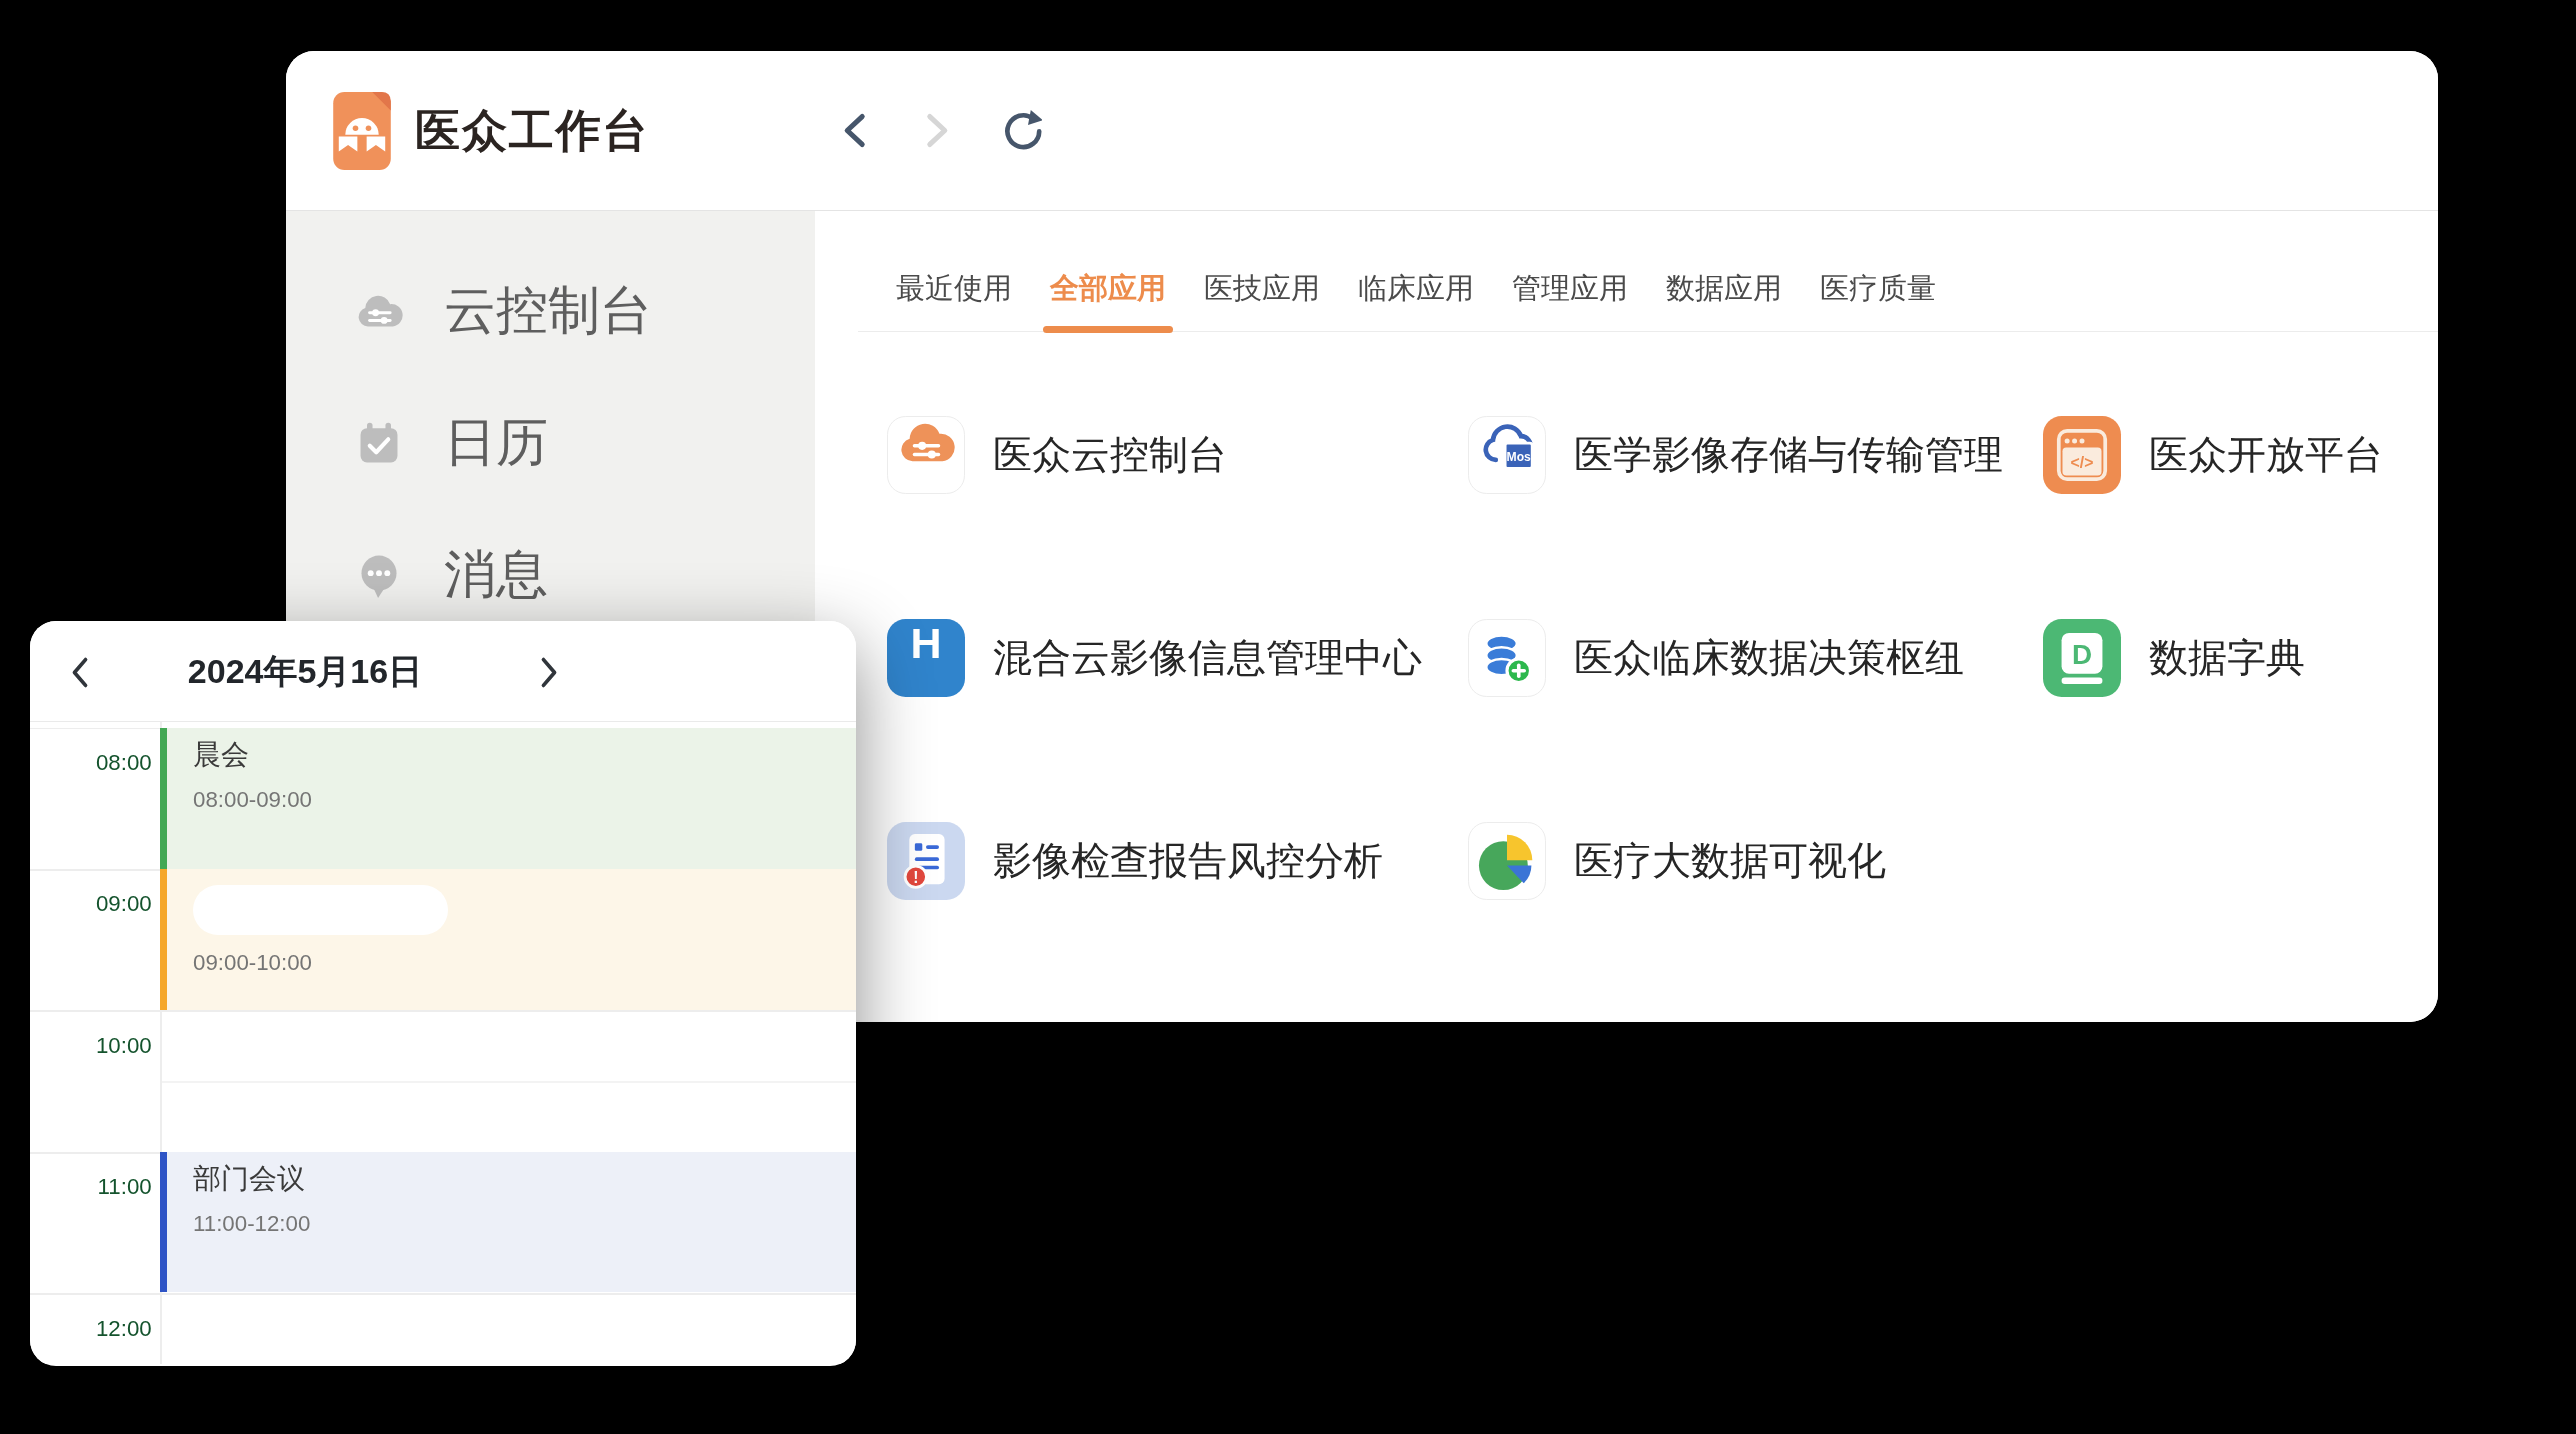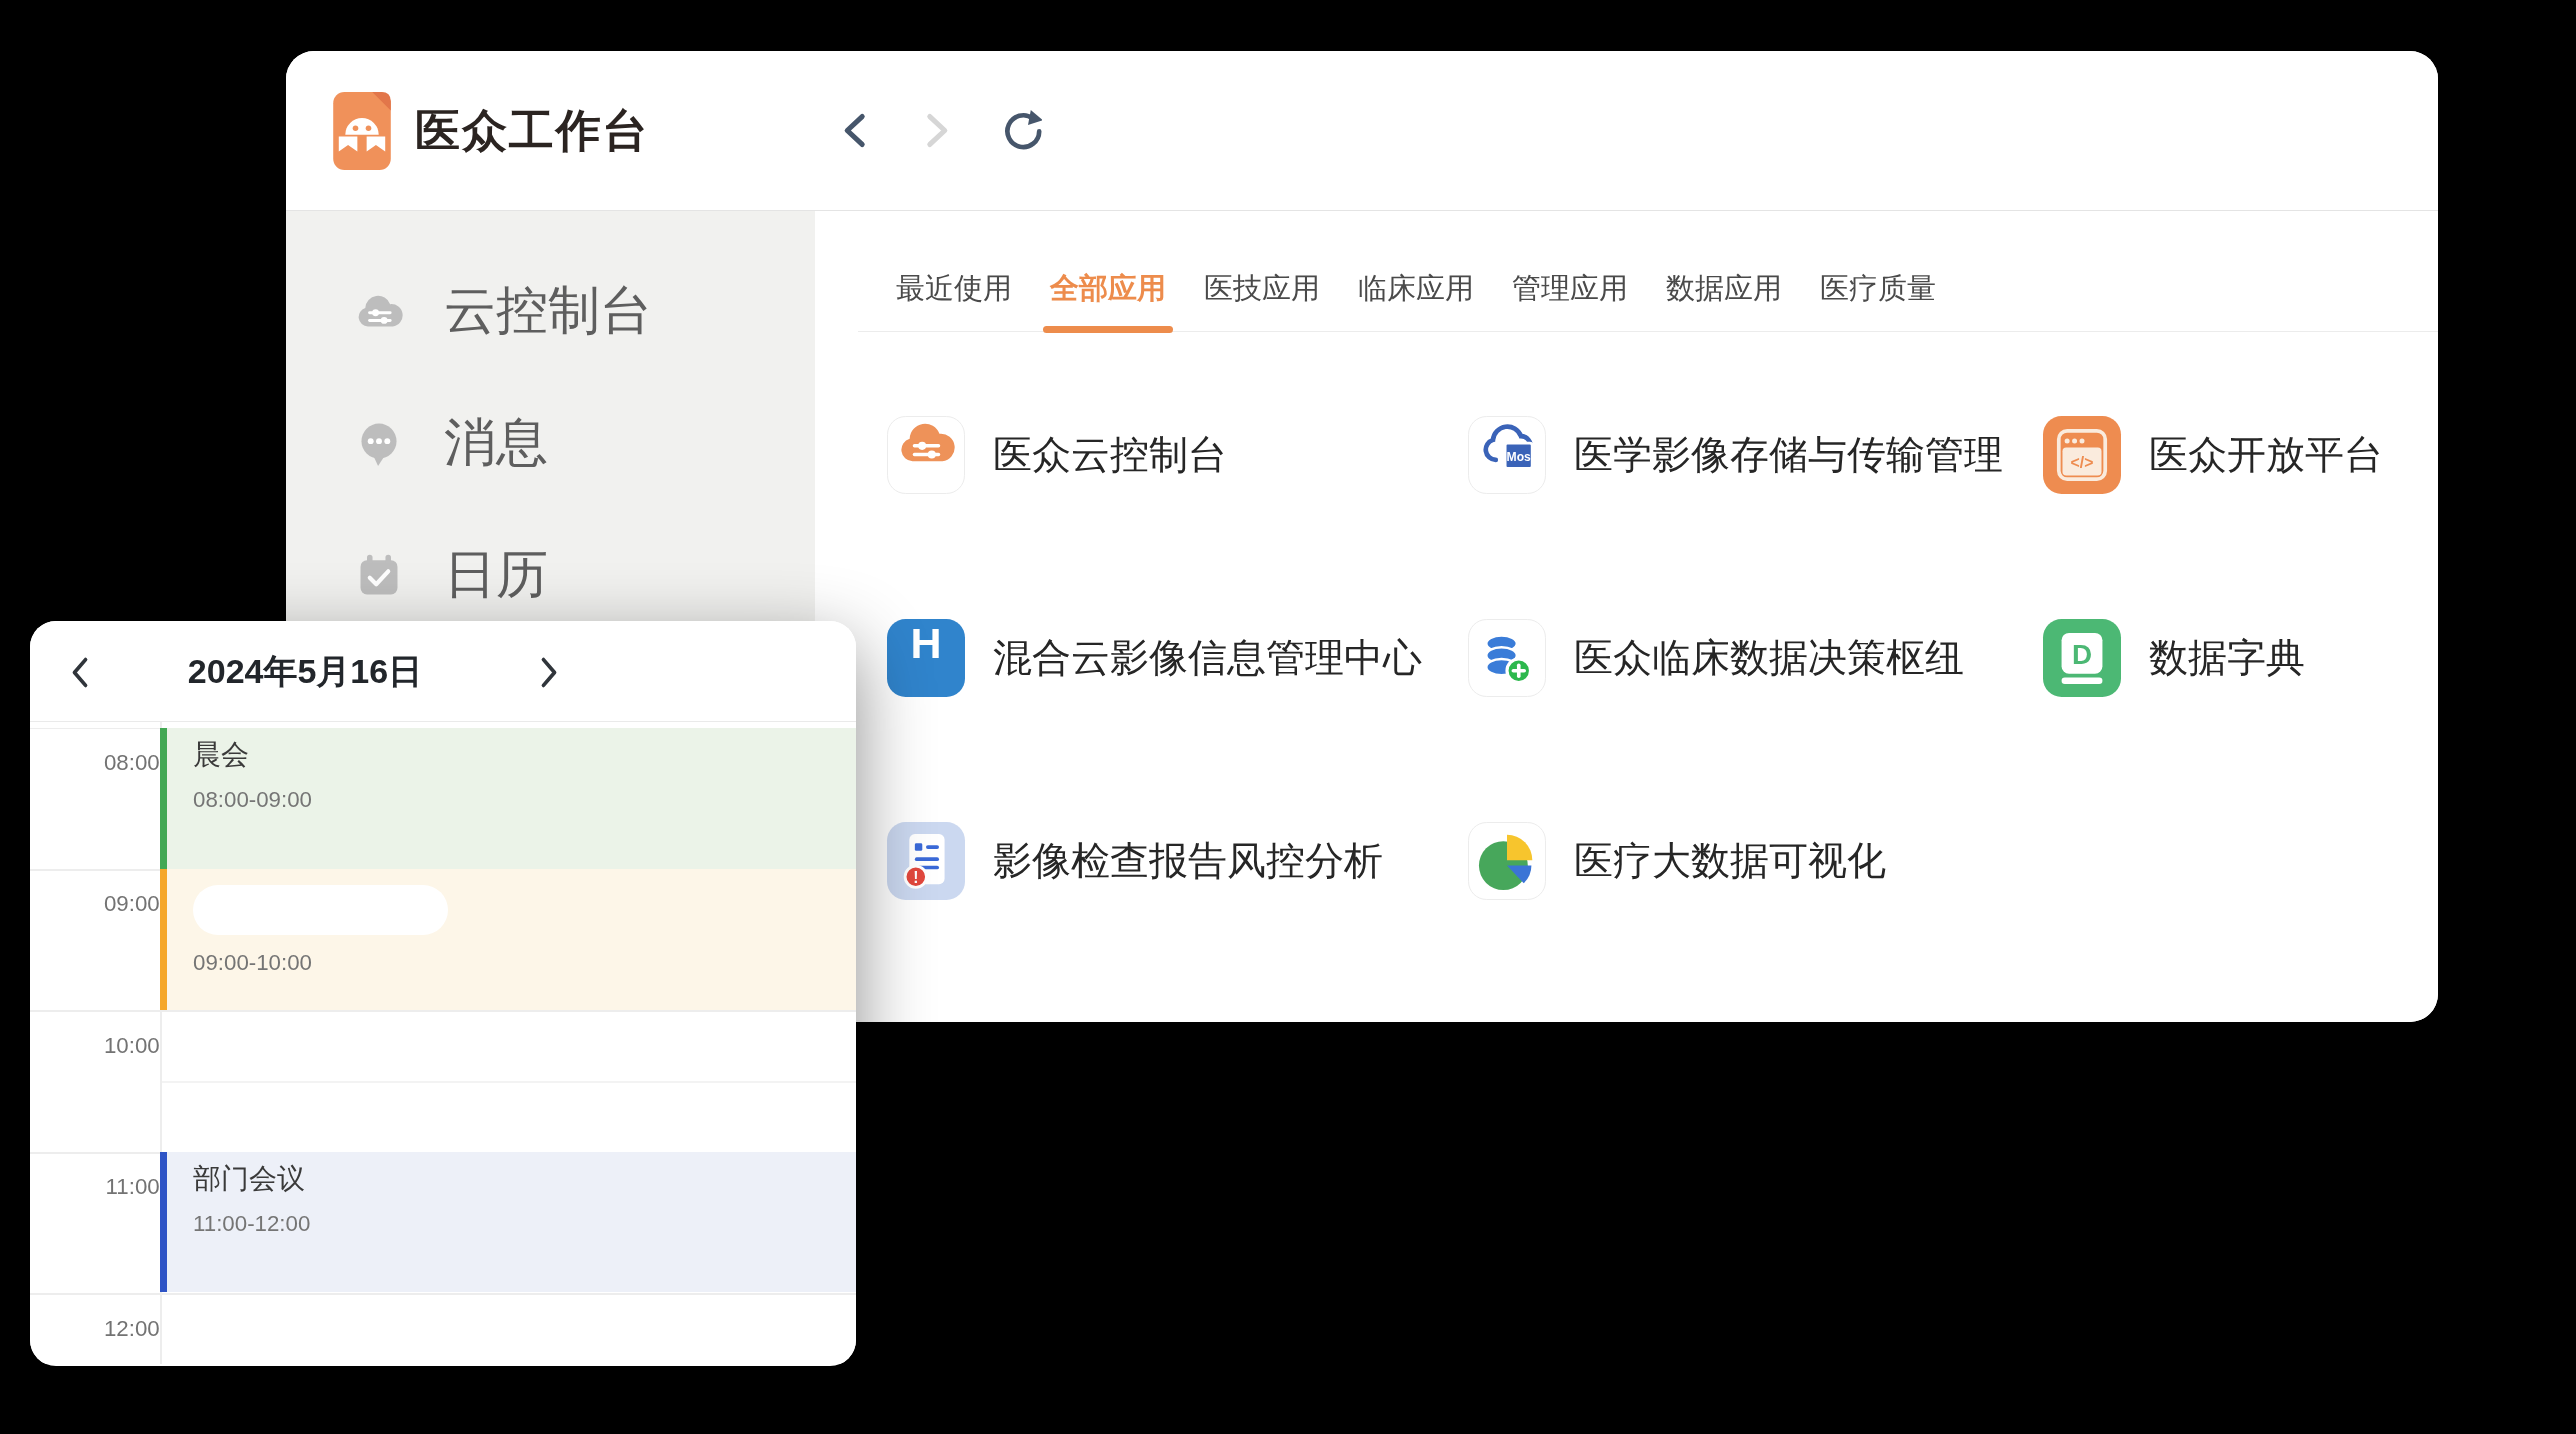--- a/index.html
+++ b/index.html
@@ -54,22 +54,22 @@
     align-items:center; justify-content:center; cursor:pointer; }
   .cal-arrow.left { left:35px; }
   .cal-arrow.right { left:504px; }
   .cal-title { position:absolute; left:112px; top:0; width:326px; height:101px;
     display:flex; align-items:center; justify-content:center;
     font-size:34px; font-weight:600; color:#22262B; }
   .cal-body { position:relative; height:642px; background:#fff; }
   .v-divider { position:absolute; left:130px; top:0; width:1.9px; height:100%; background:#EDEDED; }
   .hour-line { position:absolute; left:0; right:0; height:1.9px; background:#EDEDED; }
   .half-line { position:absolute; left:130px; right:0; height:1.9px; background:#F3F3F3; }
-  .time-label { position:absolute; left:16px; width:136px; padding-right:22.3px; text-align:right;
-    font-size:22.3px; color:#737373; }
+  .time-label { position:absolute; left:8px; width:136px; padding-right:22.3px; text-align:right;
+    font-size:22.3px; color:#14532d; }
   .event { position:absolute; left:130px; right:0; padding:11.2px 0 0 26px; }
   .event .ttl { font-size:28px; line-height:32px; color:#3A3A3A; font-weight:400; }
   .event .tm { margin-top:16px; font-size:22.3px; color:#757575; }
   .event.ev-green { top:5.6px; height:141px; background:#EBF3E8; border-left:7.4px solid #43A854; }
   .event.ev-orange { top:147px; height:141px; background:#FDF6E8; border-left:7.4px solid #F5A72B; }
   .event.ev-blue { top:430px; height:140px; background:#EDF0F8; border-left:7.4px solid #2E54C6; }
   .pill { width:255px; height:50px; border-radius:25px; background:#fff; margin-top:4.7px; }
   .ev-orange .tm { margin-top:15px; }
 </style>
 </head>
@@ -118,36 +118,36 @@
             <path d="M44,44 H15 a11,11 0 0 1 -3,-21.5 a15,15 0 0 1 29,-4.5 a10,10 0 0 1 3,26 z" fill="#BDBDBD"></path>
             <line x1="17" y1="28" x2="41" y2="28" stroke="#fff" stroke-width="3.4" stroke-linecap="round"></line>
             <circle cx="24" cy="28" r="4" fill="#fff"></circle>
             <line x1="17" y1="37" x2="41" y2="37" stroke="#fff" stroke-width="3.4" stroke-linecap="round"></line>
             <circle cx="34" cy="37" r="4" fill="#fff"></circle>
           </svg>
           <span class="side-label">云控制台</span>
         </div>
         <div class="side-item">
           <svg class="side-icon" viewBox="0 0 52 52">
+            <rect x="6" y="10" width="40" height="37" rx="7" fill="#BDBDBD"></rect>
+            <rect x="13" y="4" width="6" height="10" rx="3" fill="#BDBDBD"></rect>
+            <rect x="33" y="4" width="6" height="10" rx="3" fill="#BDBDBD"></rect>
+            <polyline points="16,29 23,36 36,22" fill="none" stroke="#fff" stroke-width="4.5" stroke-linecap="round" stroke-linejoin="round"></polyline>
+          </svg>
+          <span class="side-label">日历</span>
+        </div>
+        <div class="side-item">
+          <svg class="side-icon" viewBox="0 0 52 52">
             <circle cx="26" cy="24" r="19" fill="#BDBDBD"></circle>
             <polygon points="20,40 32,40 25,51" fill="#BDBDBD"></polygon>
             <circle cx="17" cy="24" r="3.2" fill="#fff"></circle>
             <circle cx="26" cy="24" r="3.2" fill="#fff"></circle>
             <circle cx="35" cy="24" r="3.2" fill="#fff"></circle>
           </svg>
           <span class="side-label">消息</span>
-        </div>
-        <div class="side-item">
-          <svg class="side-icon" viewBox="0 0 52 52">
-            <rect x="6" y="10" width="40" height="37" rx="7" fill="#BDBDBD"></rect>
-            <rect x="13" y="4" width="6" height="10" rx="3" fill="#BDBDBD"></rect>
-            <rect x="33" y="4" width="6" height="10" rx="3" fill="#BDBDBD"></rect>
-            <polyline points="16,29 23,36 36,22" fill="none" stroke="#fff" stroke-width="4.5" stroke-linecap="round" stroke-linejoin="round"></polyline>
-          </svg>
-          <span class="side-label">日历</span>
         </div>
       </div>
 
       <div class="content">
         <div class="tabs-row">
           <div class="tab">最近使用</div>
           <div class="tab active">全部应用</div>
           <div class="tab">医技应用</div>
           <div class="tab">临床应用</div>
           <div class="tab">管理应用</div>

